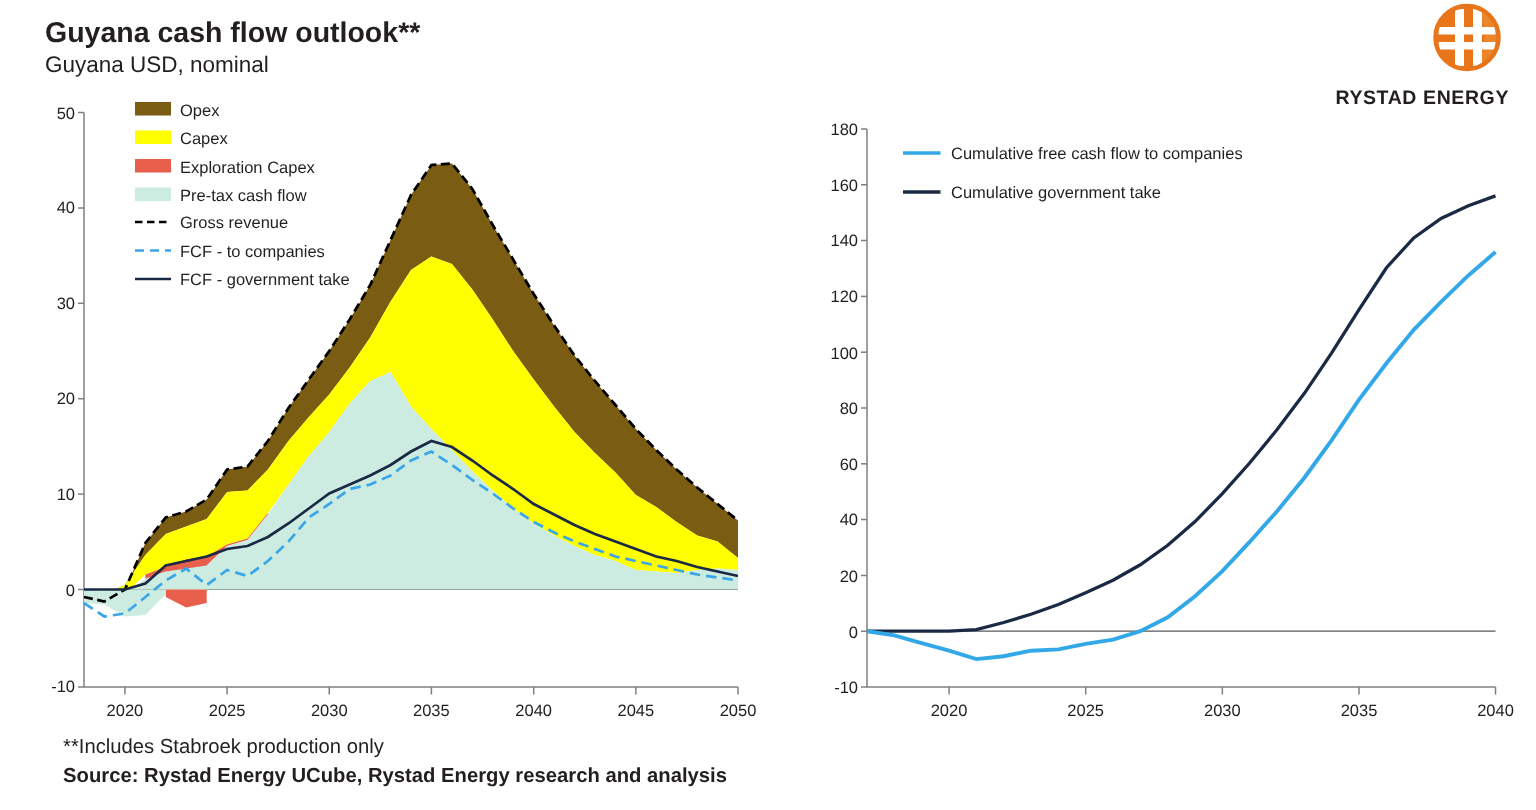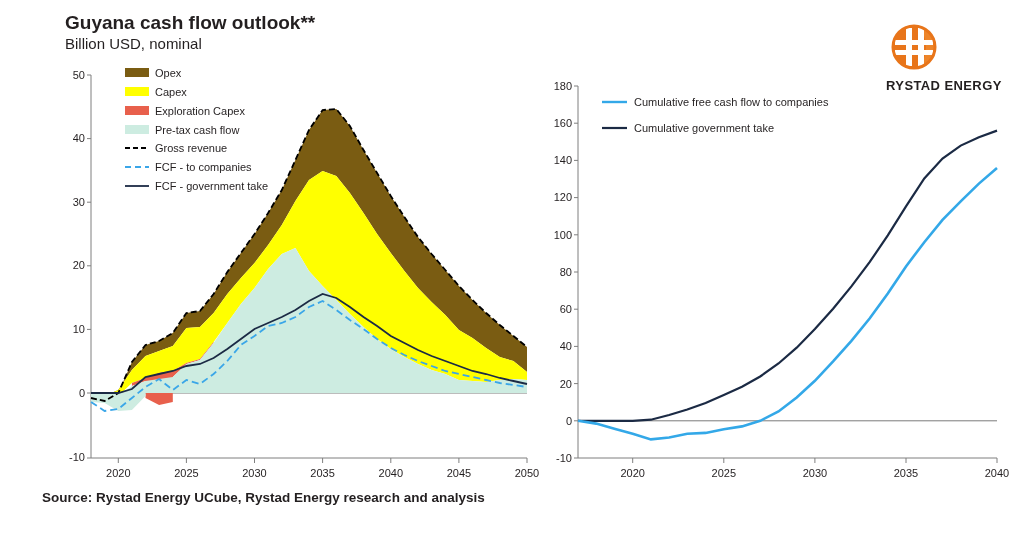--- a/index.html
+++ b/index.html
@@ -17,21 +17,21 @@
   }
   .page {
     position: relative;
     width: 1024px;
     height: 540px;
   }
   
   .panel-left {
     position: absolute;
     left: 0; top: 0;
-    width: 512px; height: 485px; margin-left: 35px;
+    width: 512px; height: 485px;
   }
   .panel-right {
     position: absolute;
     left: 512px; top: 0;
     width: 512px; height: 485px;
   }
   .chart-title {
     font-size: 19px;
     font-weight: bold;
     line-height: 22px;
@@ -44,23 +44,23 @@
     color: #231f20;
   }
   .title-block-left {
     position: absolute;
     left: 30px; top: 12px;
     width: 420px;
   }
   
   .logo-wrap {
     position: absolute;
-    right: 18px; top: 22px;
+    right: 18px; top: 0;
     width: 120px;
-    text-align: left;
+    text-align: right;
   }
   .logo-text {
     font-size: 13px;
     font-weight: bold;
     letter-spacing: 0.4px;
     color: #231f20;
     margin-top: 2px;
   }
   
   .plot {
@@ -85,21 +85,21 @@
   }
 </style>
 </head>
 <body>
 
 <div class="page">
 
   <div class="panel-left">
     <div class="title-block-left">
       <div class="chart-title">Guyana cash flow outlook**</div>
-      <div class="chart-subtitle">Billion USD, nominal</div>
+      <div class="chart-subtitle">Guyana USD, nominal</div>
     </div>
 
     <svg class="plot" style="left:0; top:60px;" width="512" height="425" viewBox="0 0 512 425">
 
       <line x1="56" y1="15" x2="56" y2="398" stroke="#7f7f7f" stroke-width="1"></line>
       <line x1="56" y1="398" x2="492" y2="398" stroke="#7f7f7f" stroke-width="1"></line>
 
       <g class="axis-label" font-size="11" fill="#231f20" text-anchor="end" font-family="Liberation Sans, sans-serif">
         <text x="50" y="19">50</text>
         <text x="50" y="82">40</text>
@@ -258,16 +258,17 @@
         <line x1="90" y1="30" x2="115" y2="30" stroke="#33a8e8" stroke-width="2.4"></line>
         <text x="122" y="34" fill="#231f20">Cumulative free cash flow to companies</text>
 
         <line x1="90" y1="56" x2="115" y2="56" stroke="#1b2a44" stroke-width="2.2"></line>
         <text x="122" y="60" fill="#231f20">Cumulative government take</text>
       </g>
     </svg>
   </div>
 
   <div class="footnotes">
+    <div>**Includes Stabroek production only</div>
     <div class="src">Source: Rystad Energy UCube, Rystad Energy research and analysis</div>
   </div>
 
 </div>
 
 </body></html>

